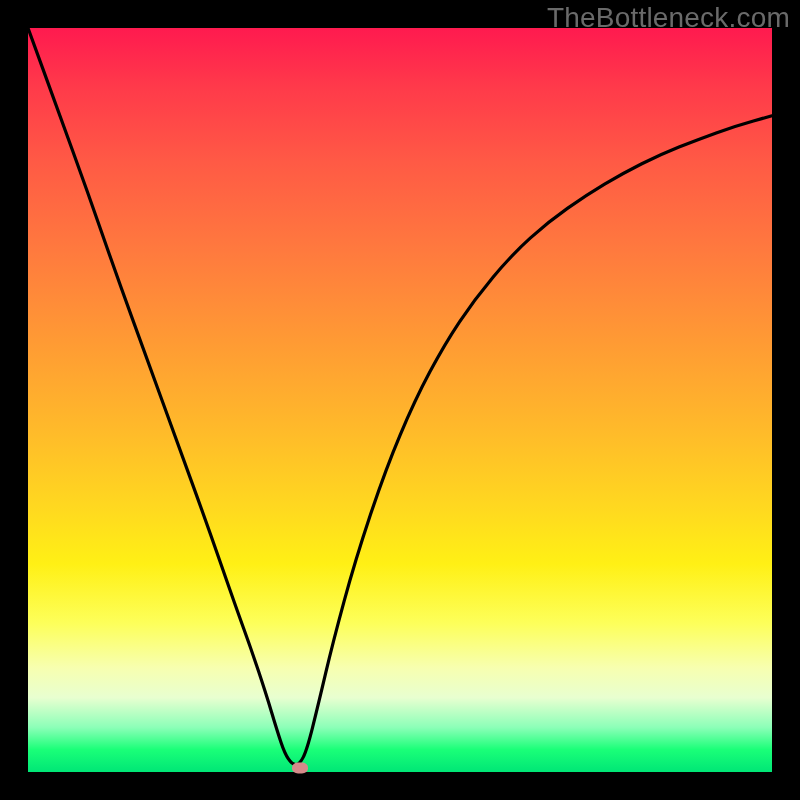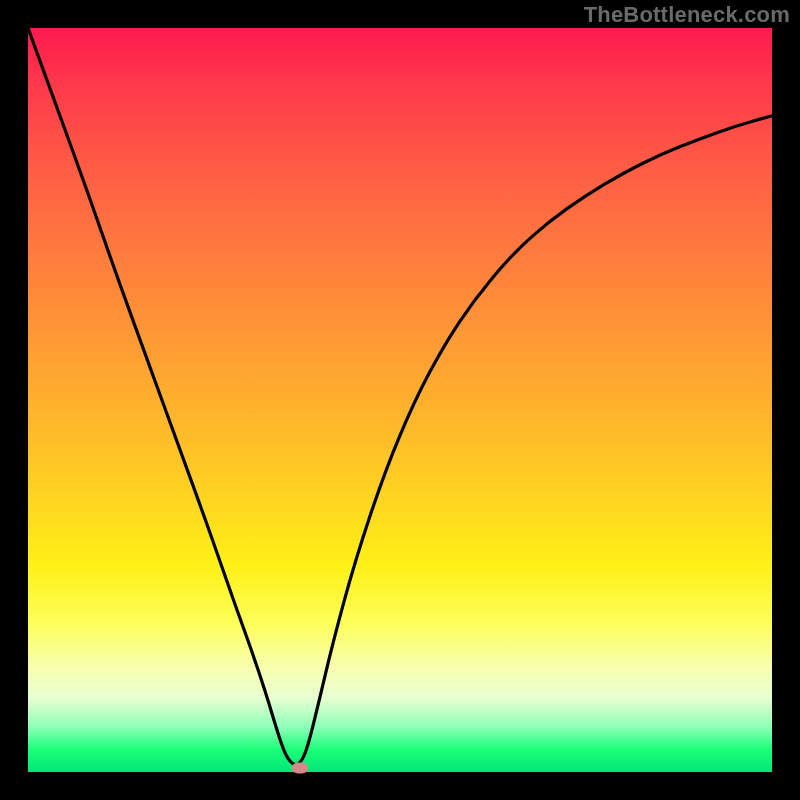--- a/index.html
+++ b/index.html
@@ -15,22 +15,22 @@
     position: relative;
     width: 800px;
     height: 800px;
     background: #000;
   }
   .watermark {
     position: absolute;
     top: 2px;
     right: 10px;
     color: #6a6a6a;
-    font-size: 22px;
-    font-weight: 700;
+    font-size: 28px;
+    font-weight: 400;
     letter-spacing: 0.2px;
     z-index: 5;
     user-select: none;
   }
   .plot {
     position: absolute;
     left: 28px;
     top: 28px;
     width: 744px;
     height: 744px;

